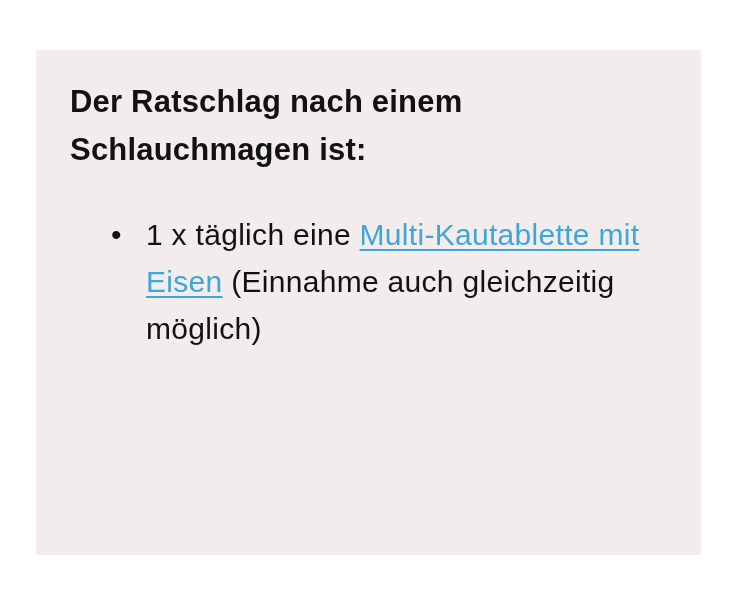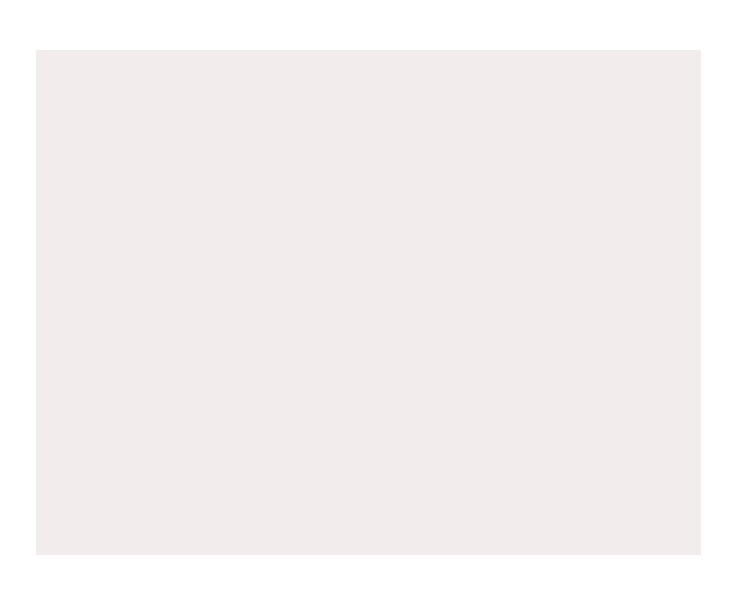--- a/index.html
+++ b/index.html
@@ -64,15 +64,20 @@
     text-decoration-color: var(--link);
     text-decoration-thickness: 2px;
     text-underline-offset: 4px;
     cursor: pointer;
   }
 </style>
 </head>
 <body>
 
 <div class="card">
+  <h2 class="heading">Der Ratschlag nach einem
+Schlauchmagen ist:</h2>
   <ul class="advice-list">
+    <li><span>1 x täglich eine </span><a class="link">Multi-Kautablette mit
+Eisen</a><span> (Einnahme auch gleichzeitig
+möglich)</span></li>
   </ul>
 </div>
 
 </body></html>

